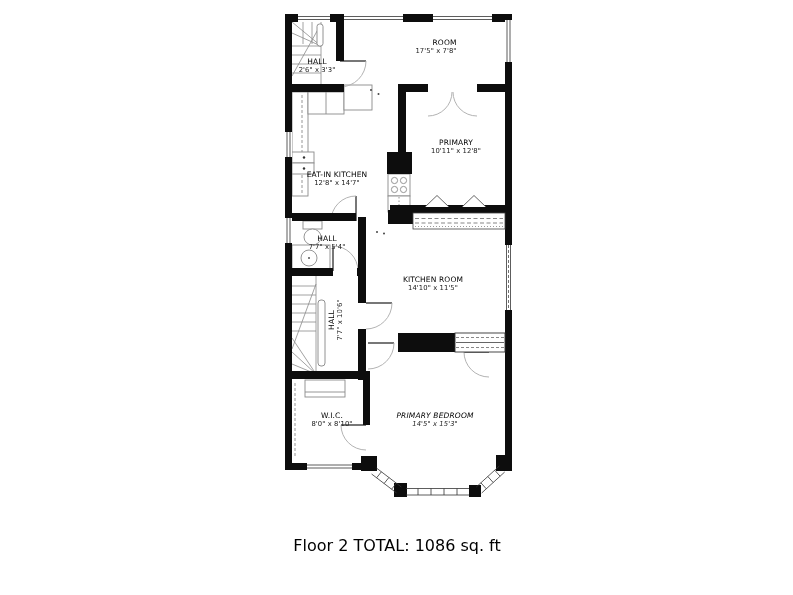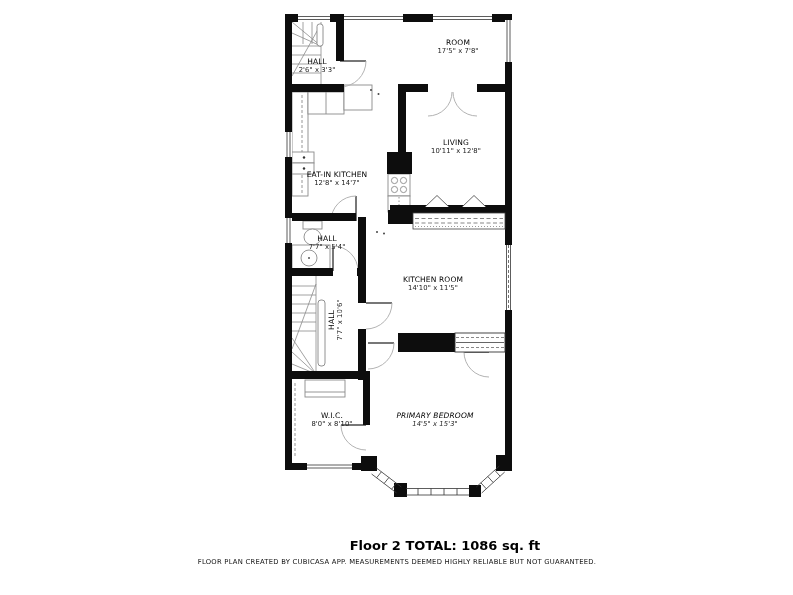--- a/index.html
+++ b/index.html
@@ -4,22 +4,22 @@
 <style>
   html,body{margin:0;padding:0;background:#fff;}
   .stage{position:relative;width:793px;height:595px;background:#fff;overflow:hidden;
          font-family:"DejaVu Sans","Liberation Sans",sans-serif;}
   .plan-svg{position:absolute;left:0;top:0;}
   .lbl{position:absolute;transform:translate(-50%,-50%);text-align:center;white-space:nowrap;
        color:#000;line-height:1.2;}
   .nm{font-size:7.5px;color:#000;letter-spacing:.15px;}
   .dm{font-size:6.8px;color:#222;letter-spacing:.1px;}
   .rot{transform:translate(-50%,-50%) rotate(-90deg);}
-  .footer-title{position:absolute;transform:translate(-50%,-50%);font-size:13px;font-weight:bold;
-                color:#000;white-space:nowrap;margin-left:48px;}
+  .footer-title{position:absolute;transform:translate(-50%,-50%);font-size:16px;font-weight:normal;
+                color:#000;white-space:nowrap;}
   .footer-disc{position:absolute;transform:translate(-50%,-50%);font-size:6.8px;color:#111;
                white-space:nowrap;letter-spacing:.25px;}
 </style>
 </head>
 <body>
 
 <div class="stage">
 
 <svg class="plan-svg" width="793" height="595" viewBox="0 0 793 595">
 
@@ -254,32 +254,32 @@
     <circle cx="377" cy="232" r="1"></circle>
     <circle cx="384" cy="233.5" r="1"></circle>
   </g>
 </svg>
 
   <div class="lbl" style="left:317px;top:66px;">
     <div class="nm">HALL</div>
     <div class="dm">2'6" x 3'3"</div>
   </div>
 
-  <div class="lbl" style="left:458px;top:47px;">
+  <div class="lbl" style="left:436px;top:47px;text-align:right;">
     <div class="nm">ROOM</div>
     <div class="dm">17'5" x 7'8"</div>
   </div>
 
   <div class="lbl" style="left:337px;top:163px;margin-top:16px;">
     <div class="nm">EAT-IN KITCHEN</div>
     <div class="dm">12'8" x 14'7"</div>
   </div>
 
   <div class="lbl" style="left:456px;top:147px;">
-    <div class="nm">LIVING</div>
+    <div class="nm">PRIMARY</div>
     <div class="dm">10'11" x 12'8"</div>
   </div>
 
   <div class="lbl" style="left:327px;top:243px;">
     <div class="nm">HALL</div>
     <div class="dm">7'7" x 5'4"</div>
   </div>
 
   <div class="lbl" style="left:433px;top:284px;">
     <div class="nm">KITCHEN ROOM</div>
@@ -295,15 +295,14 @@
     <div class="nm">W.I.C.</div>
     <div class="dm">8'0" x 8'10"</div>
   </div>
 
   <div class="lbl" style="left:435px;top:420px;font-style:italic;">
     <div class="nm">PRIMARY BEDROOM</div>
     <div class="dm">14'5" x 15'3"</div>
   </div>
 
   <div class="footer-title" style="left:397px;top:545px;">Floor 2 TOTAL: 1086 sq. ft</div>
-  <div class="footer-disc" style="left:397px;top:562px;">FLOOR PLAN CREATED BY CUBICASA APP. MEASUREMENTS DEEMED HIGHLY RELIABLE BUT NOT GUARANTEED.</div>
 
 </div>
 
 </body></html>

